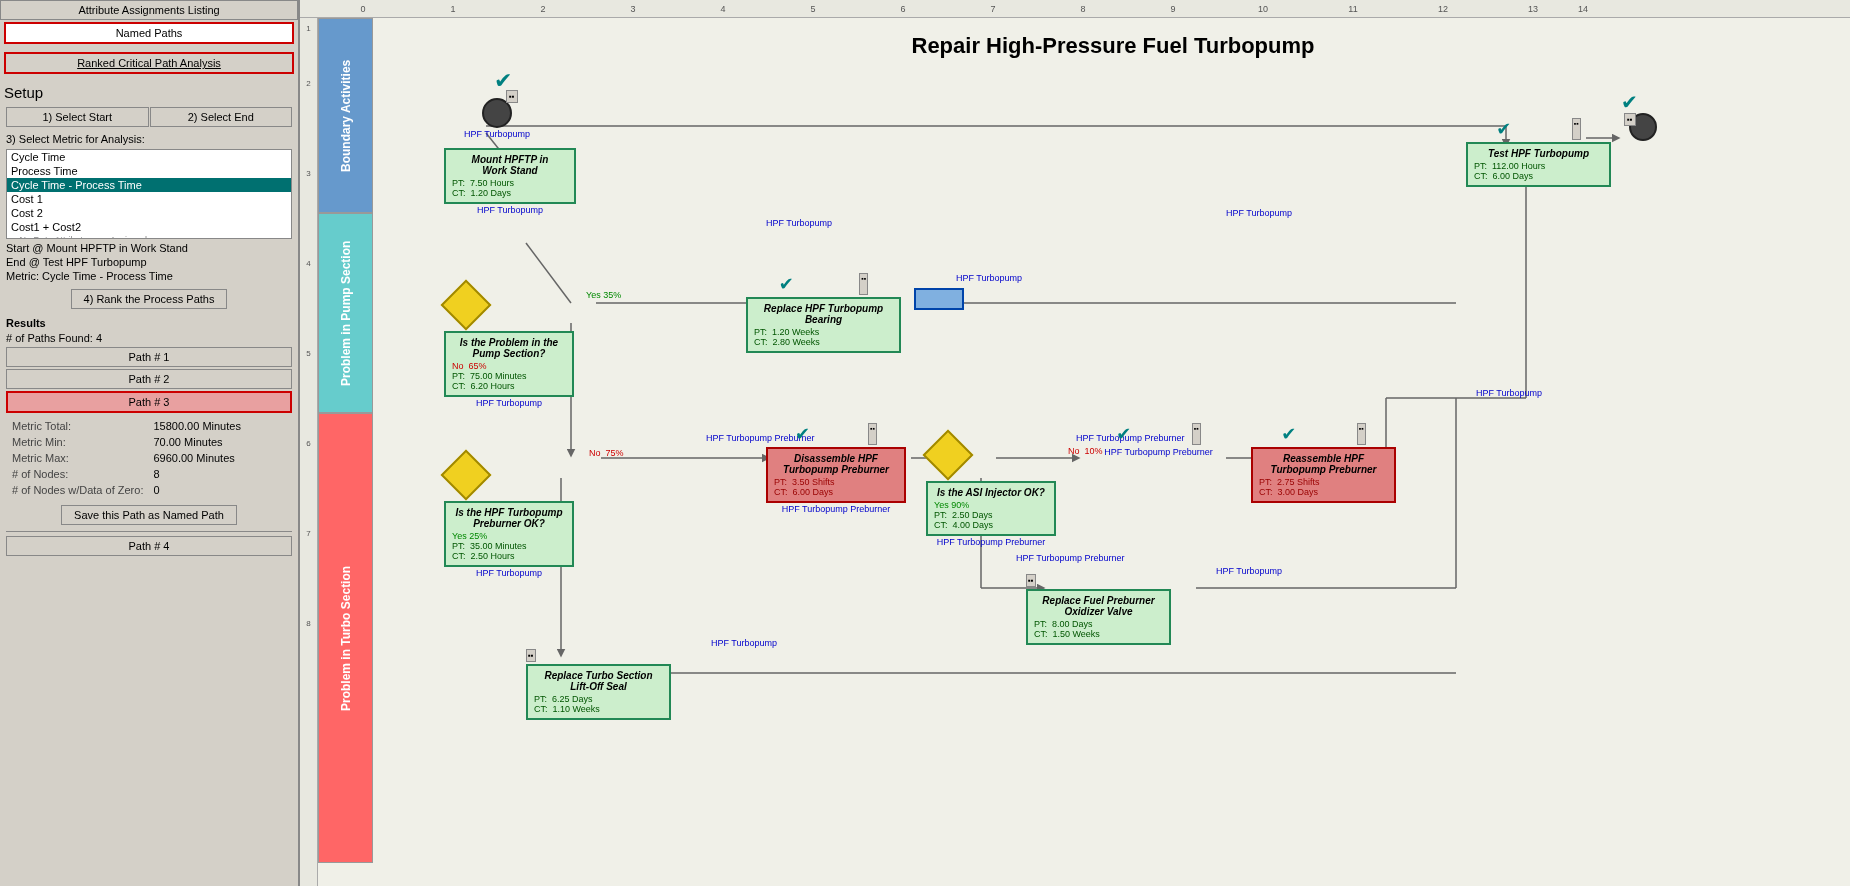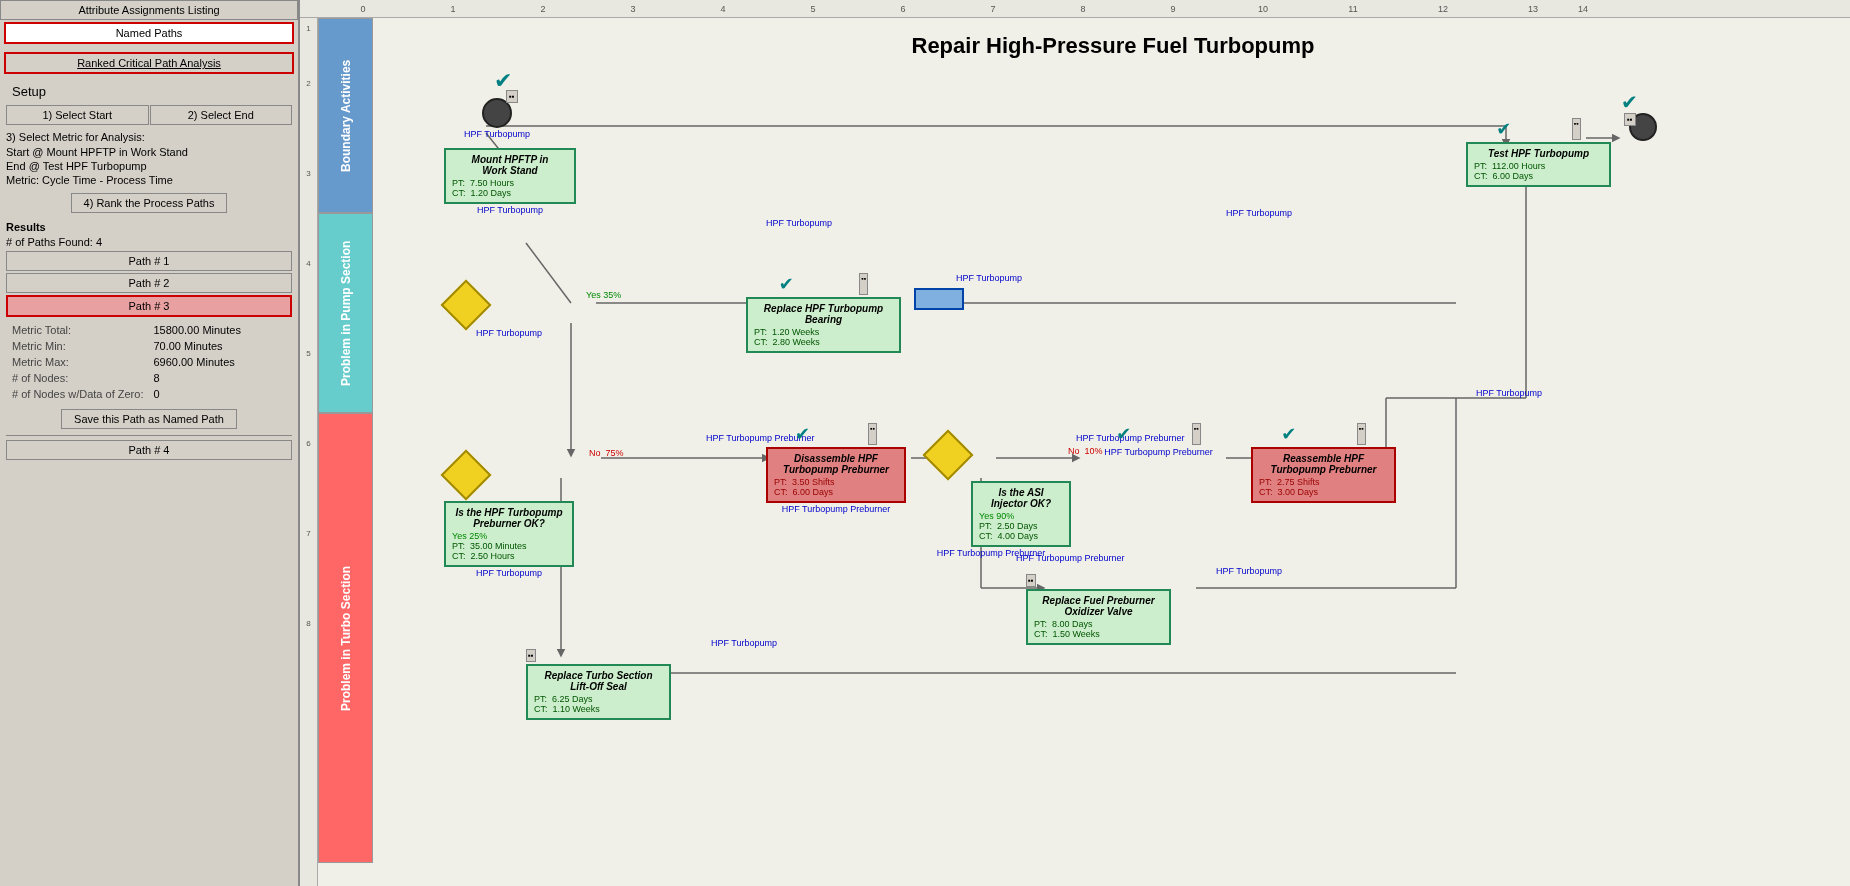--- a/index.html
+++ b/index.html
@@ -37,22 +37,22 @@
       background: #d4d0c8;
       border: 2px solid #c00;
       text-align: center;
       padding: 3px;
       font-size: 11px;
       margin: 6px 4px;
       cursor: pointer;
       text-decoration: underline;
     }
     .section-label {
-      font-size: 13px;
-      padding: 4px 6px 2px 12px;
+      font-size: 15px;
+      padding: 4px 6px 2px 4px;
     }
     .setup-row {
       display: flex;
       gap: 1px;
       padding: 4px 6px;
     }
     .btn-setup {
       flex: 1;
       background: #d4d0c8;
       border: 1px solid #888;
@@ -321,20 +321,29 @@
   <div class="panel-named-paths">Named Paths</div>
   <div class="panel-ranked">Ranked Critical Path Analysis</div>
 
   <div class="panel-scroll">
     <div class="section-label">Setup</div>
     <div class="setup-row">
       <button class="btn-setup">1) Select Start</button>
       <button class="btn-setup">2) Select End</button>
     </div>
     <div class="metric-label">3) Select Metric for Analysis:</div>
+    <div class="metric-listbox">
+      <div class="metric-item">Cycle Time</div>
+      <div class="metric-item">Process Time</div>
+      <div class="metric-item metric-item selected2">Cycle Time - Process Time</div>
+      <div class="metric-item">Cost 1</div>
+      <div class="metric-item">Cost 2</div>
+      <div class="metric-item">Cost1 + Cost2</div>
+      <div class="metric-item" style="font-size:9px;color:#888">-- No Data Attributes are Assigned</div>
+    </div>
     <div class="info-row">Start @   Mount HPFTP in Work Stand</div>
     <div class="info-row">End @   Test HPF Turbopump</div>
     <div class="info-row">Metric:   Cycle Time - Process Time</div>
 
     <div style="text-align:center; margin: 4px 0;">
       <button class="rank-btn">4) Rank the Process Paths</button>
     </div>
 
     <div class="results-label">Results</div>
     <div class="info-row"># of Paths Found:   4</div>
@@ -478,20 +487,27 @@
           <div class="activity-title">Mount HPFTP in<br>Work Stand</div>
           <div class="activity-metrics">PT: &nbsp;7.50 Hours<br>CT: &nbsp;1.20 Days</div>
         </div>
         <div class="node-label-blue">HPF Turbopump</div>
       </div>
 
       <div style="position:absolute;top:265px;left:68px;width:130px;">
         <div style="display:flex;align-items:center;gap:4px;">
           <div class="diamond"></div>
         </div>
+        <div class="activity-box" style="margin-top:4px;">
+          <div class="activity-title">Is the Problem in the Pump Section?</div>
+          <div class="activity-metrics">
+            <span class="no-label">No&nbsp; 65%</span><br>
+            PT: &nbsp;75.00 Minutes<br>CT: &nbsp;6.20 Hours
+          </div>
+        </div>
         <div class="node-label-blue">HPF Turbopump</div>
       </div>
 
       <div style="position:absolute;top:272px;left:210px;font-size:9px;"><span class="yes-label">Yes 35%</span></div>
 
       <div style="position:absolute;top:255px;left:370px;width:155px;">
         <div style="display:flex;justify-content:space-around;margin-bottom:2px;">
           <span style="color:#008080;font-size:18px;">✔</span>
           <span style="font-size:7px;background:#d4d0c8;border:1px solid #888;padding:1px;">▪▪</span>
         </div>
@@ -528,21 +544,21 @@
           <div class="activity-title">Disassemble HPF Turbopump Preburner</div>
           <div class="activity-metrics red-text">PT: &nbsp;3.50 Shifts<br>CT: &nbsp;6.00 Days</div>
         </div>
         <div class="node-label-blue">HPF Turbopump Preburner</div>
       </div>
 
       <div style="position:absolute;top:415px;left:550px;width:130px;">
         <div style="display:flex;align-items:center;gap:4px;">
           <div class="diamond"></div>
         </div>
-        <div class="activity-box" style="margin-top:4px;margin-left:45px;">
+        <div class="activity-box" style="margin-top:4px;">
           <div class="activity-title">Is the ASI Injector OK?</div>
           <div class="activity-metrics">
             <span class="yes-label">Yes 90%</span><br>
             PT: &nbsp;2.50 Days<br>CT: &nbsp;4.00 Days
           </div>
         </div>
         <div class="node-label-blue">HPF Turbopump Preburner</div>
       </div>
 
       <div style="position:absolute;top:428px;left:692px;font-size:9px;"><span class="no-label">No &nbsp;10%</span></div>

